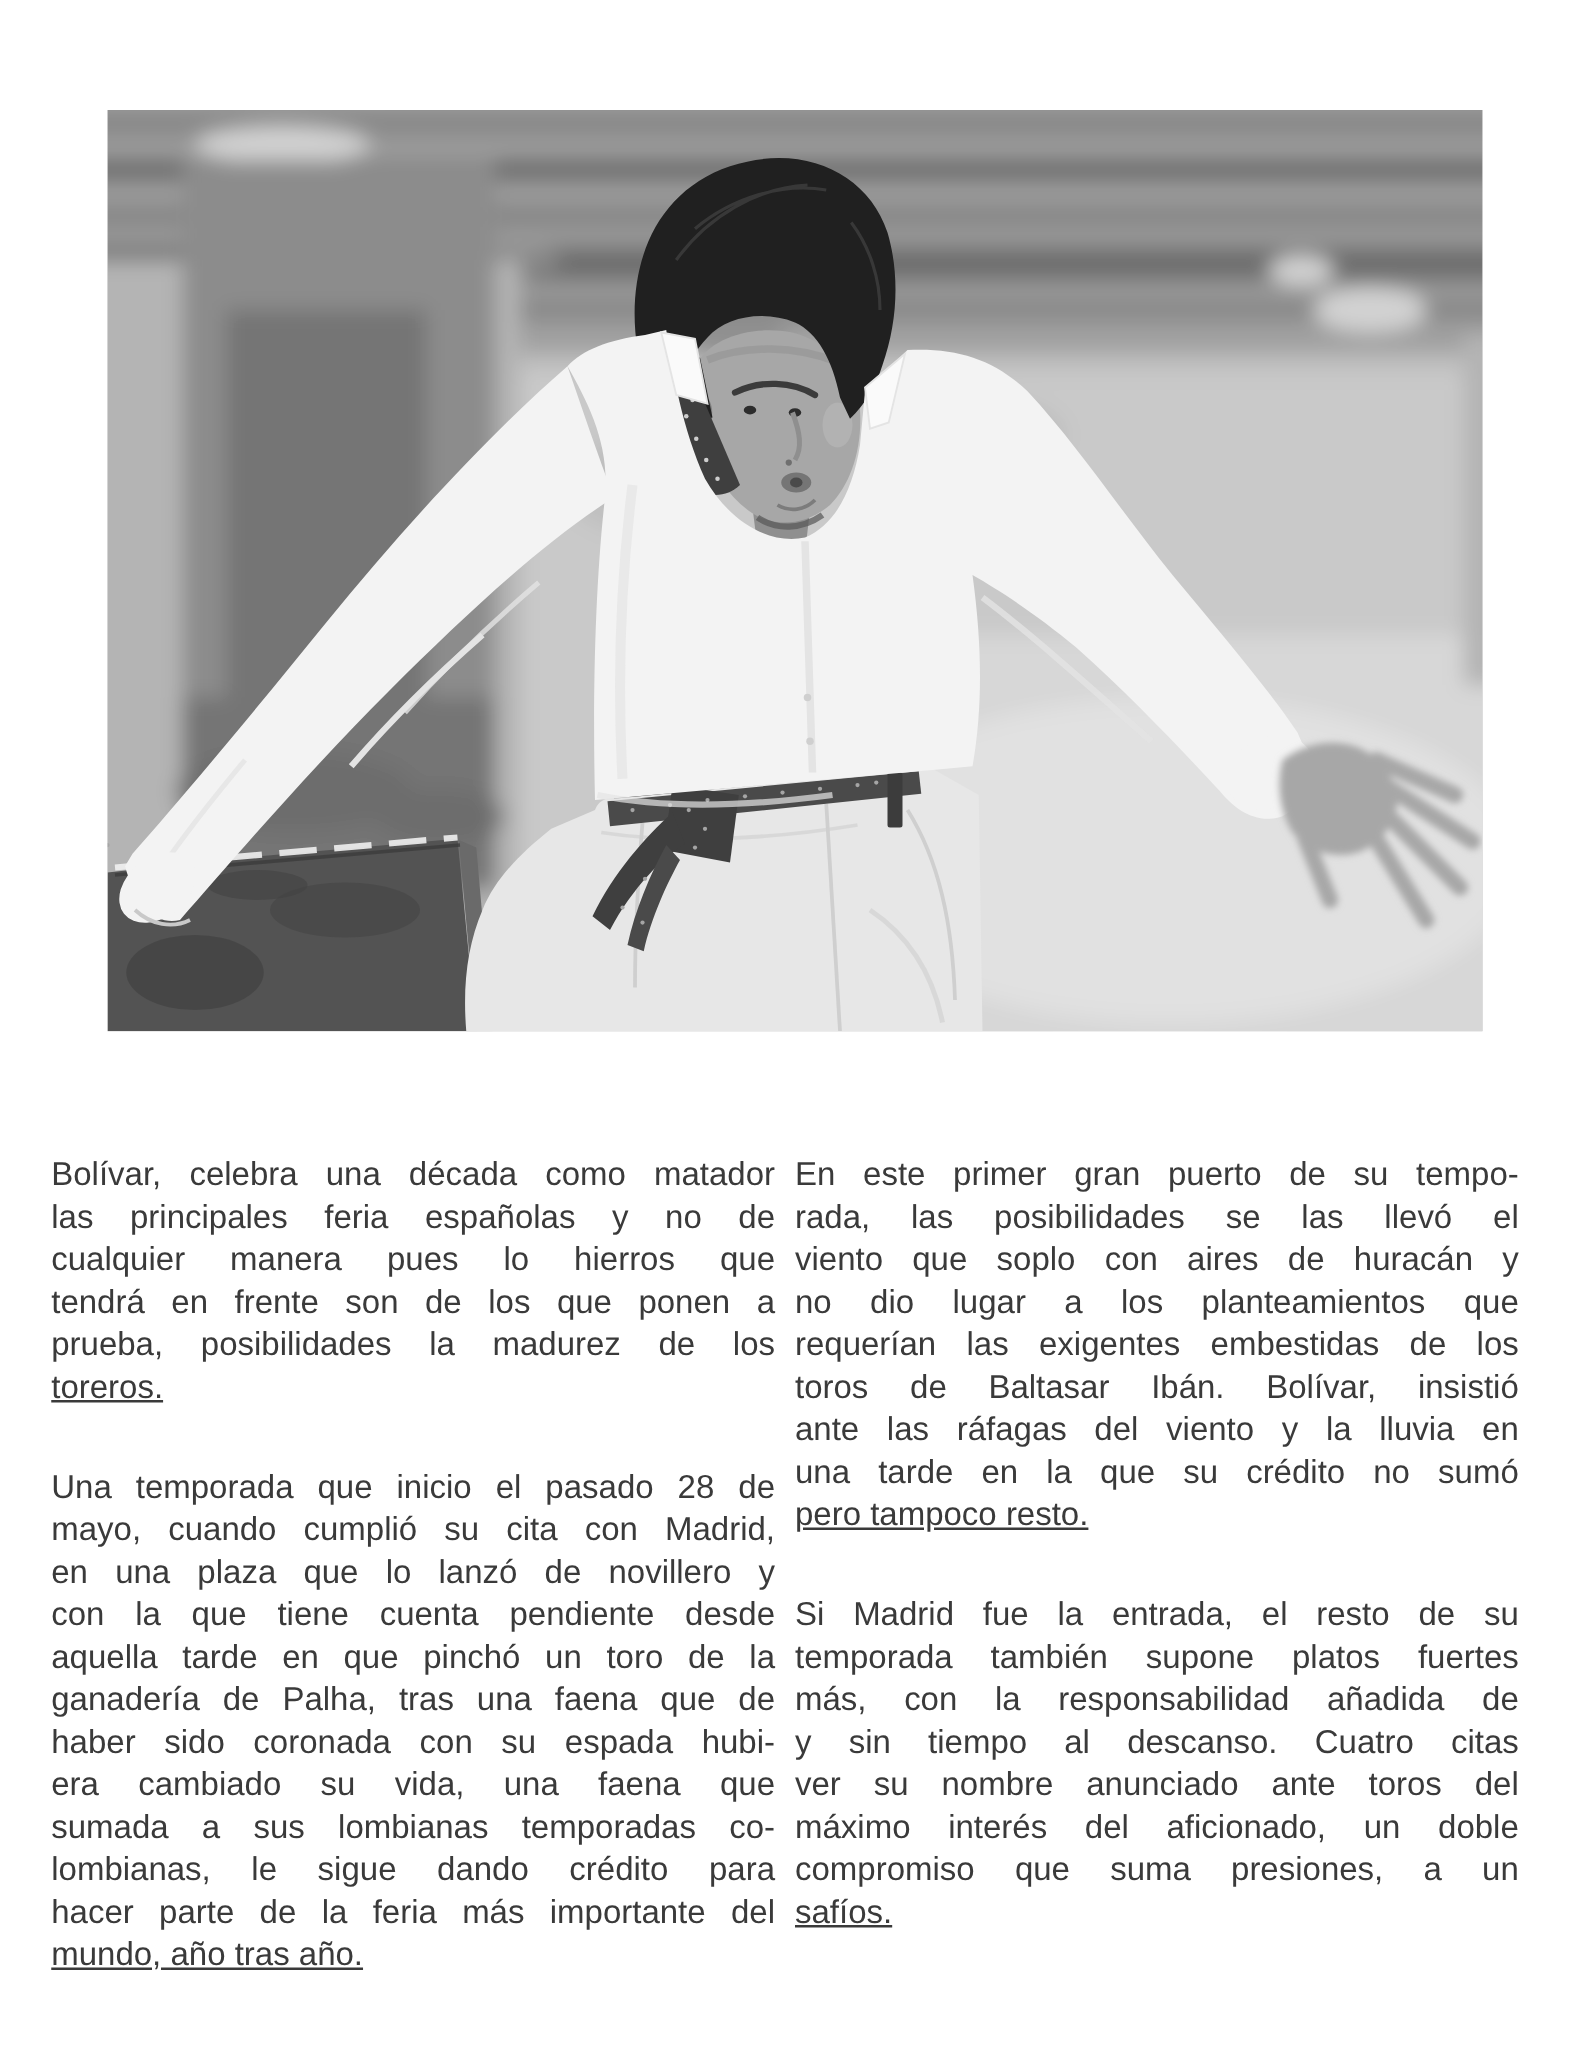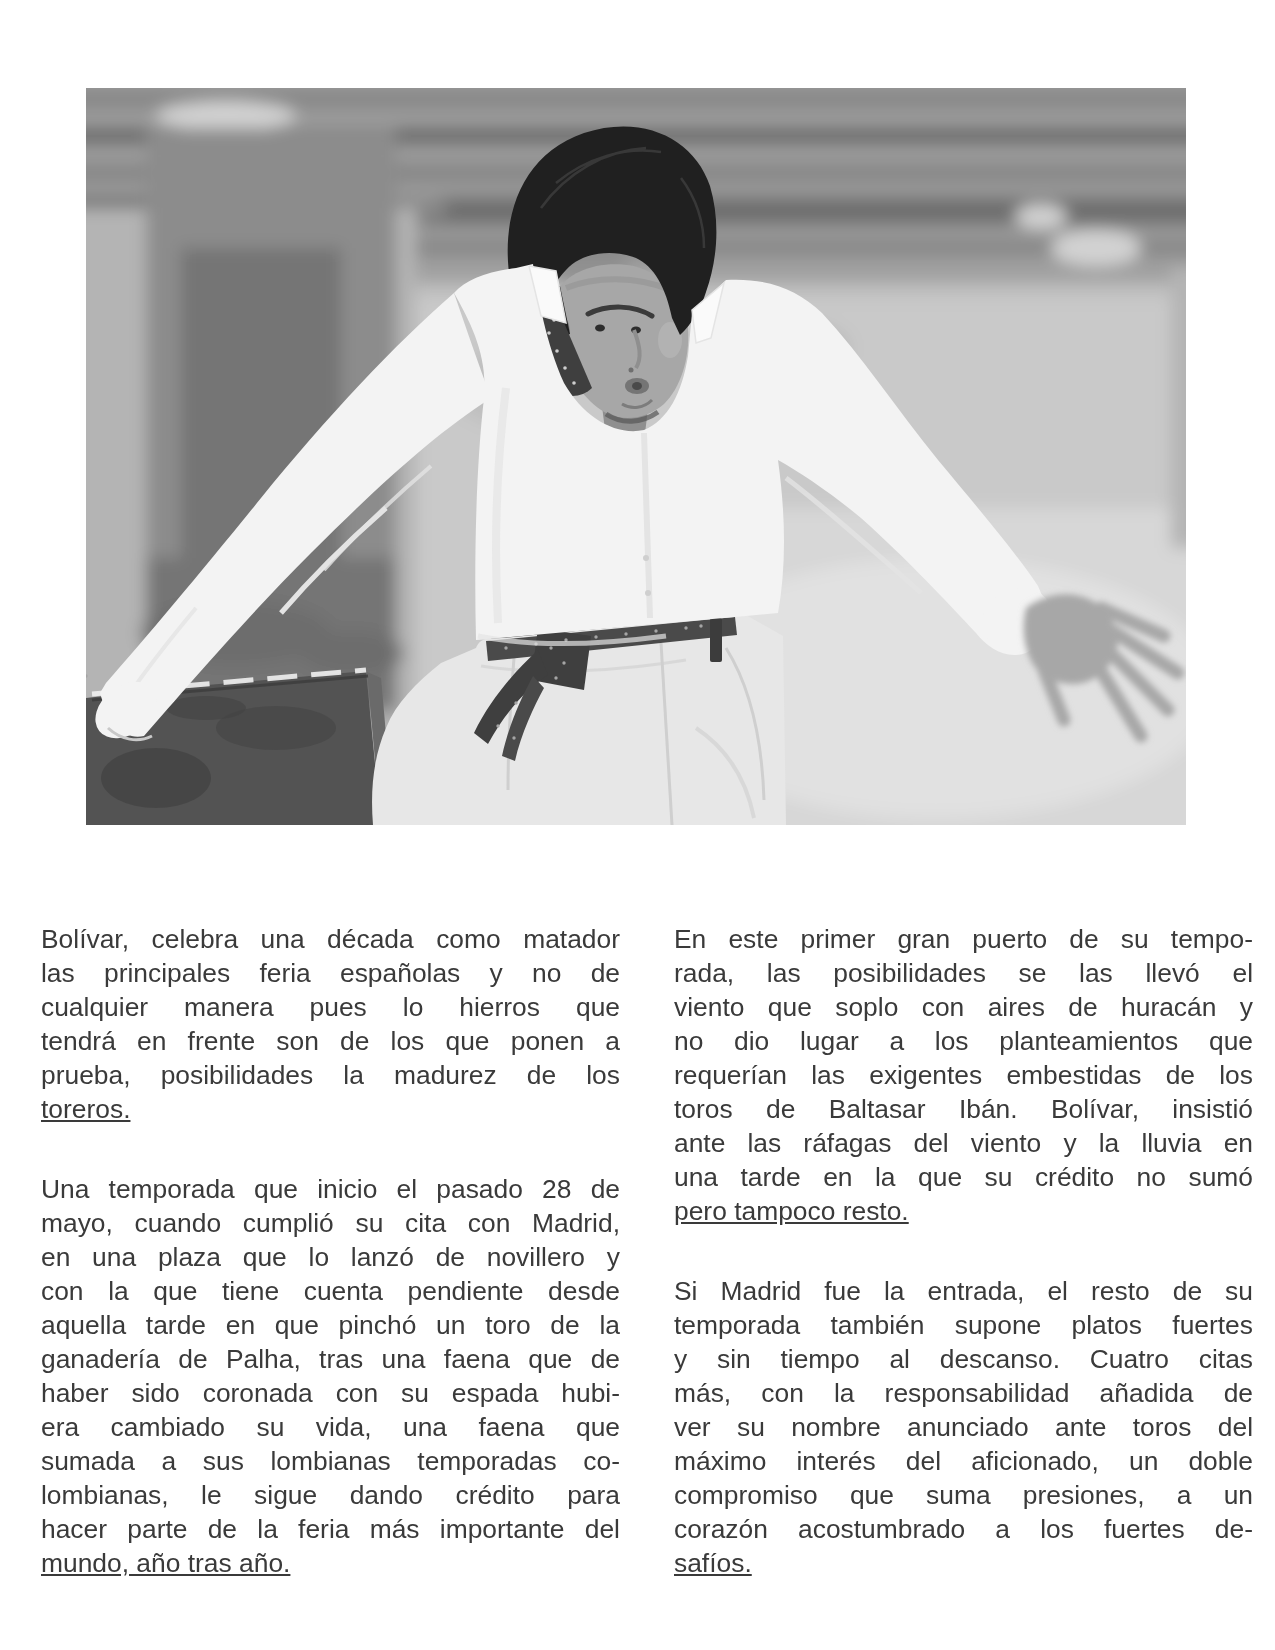--- a/index.html
+++ b/index.html
@@ -15,21 +15,21 @@
     margin:0;overflow:hidden;background:#bfbfbf;
   }
   .photo svg{display:block;width:100%;height:100%;}
   .columns{position:absolute;top:922px;left:0;width:100%;}
   .col{
     position:absolute;top:0;width:579px;
     color:var(--c-text,#3a3a3a);
     font-size:26.4px;line-height:34px;font-weight:400;
   }
   .col-left{left:41px;}
-  .col-right{left:674px;}
+  .col-right{left:636px;}
   .paragraph{margin:0 0 46px 0;}
   .line{
     text-align:justify;
     -moz-text-align-last:justify;
     text-align-last:justify;
     white-space:normal;
   }
   .line.last{
     -moz-text-align-last:left;
     text-align-last:left;
@@ -279,24 +279,23 @@
           <div class="line">no dio lugar a los planteamientos que</div>
           <div class="line">requerían las exigentes embestidas de los</div>
           <div class="line">toros de Baltasar Ibán. Bolívar, insistió</div>
           <div class="line">ante las ráfagas del viento y la lluvia en</div>
           <div class="line">una tarde en la que su crédito no sumó</div>
           <div class="line last">pero tampoco resto.</div>
         </div>
         <div class="paragraph">
           <div class="line">Si Madrid fue la entrada, el resto de su</div>
           <div class="line">temporada también supone platos fuertes</div>
+          <div class="line">más, con la responsabilidad añadida de</div>
           <div class="line">y sin tiempo al descanso. Cuatro citas</div>
-          <div class="line">más, con la responsabilidad añadida de</div>
           <div class="line">ver su nombre anunciado ante toros del</div>
           <div class="line">máximo interés del aficionado, un doble</div>
           <div class="line">compromiso que suma presiones, a un</div>
-          <div class="line">corazón acostumbrado a los fuertes de-</div>
           <div class="line last">safíos.</div>
         </div>
       </div>
   </section>
 
 </div>
 
 </body></html>

